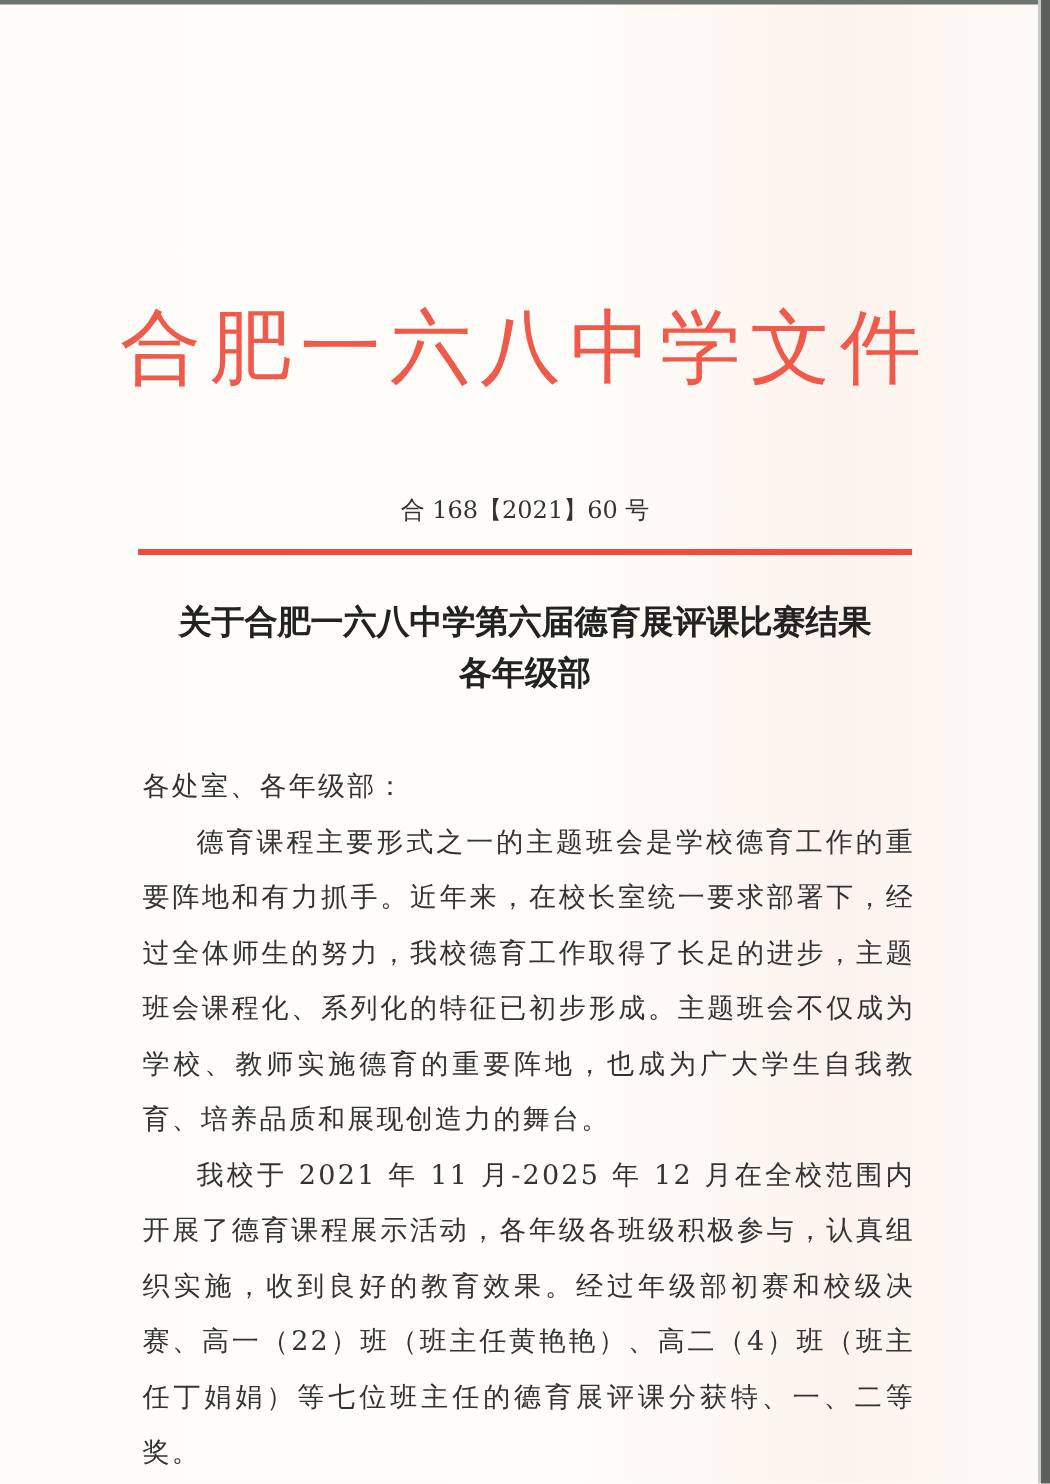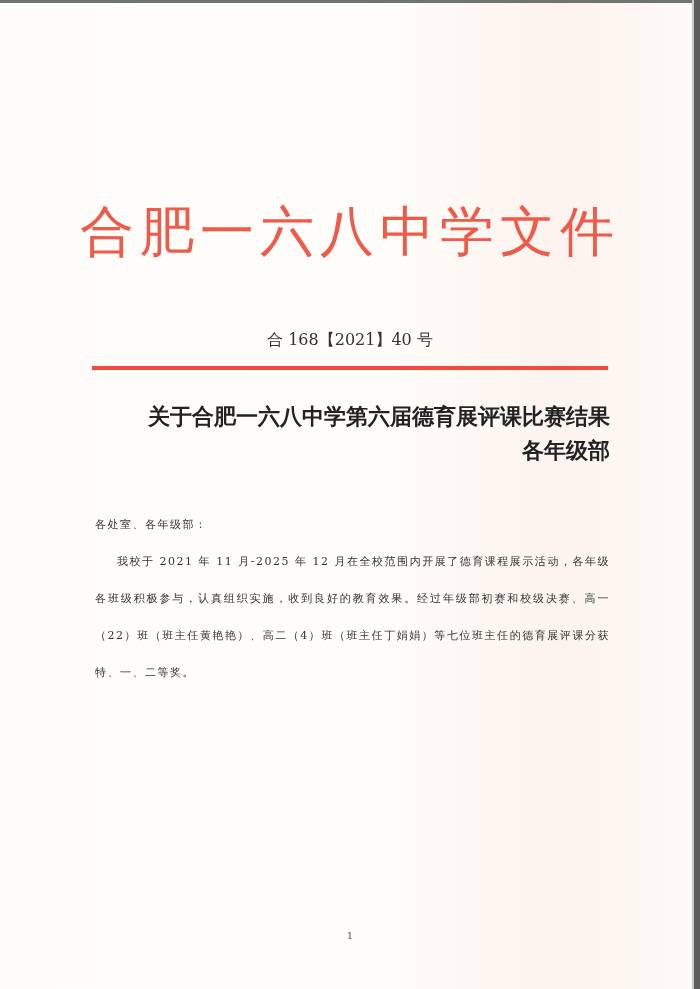--- a/index.html
+++ b/index.html
@@ -28,52 +28,53 @@
     font-family: "DejaVu Serif", "Liberation Serif", serif;
   }
   .docnum {
     position: absolute; left: 0; width: 700px; top: 330px; text-align: center;
     color: #333; font-size: 16px;
   }
   .redline {
     position: absolute; left: 92px; top: 366px; width: 516px; height: 4px; background: #f44a3e;
   }
   .title {
-    position: absolute; left: 90px; width: 520px; top: 400px; text-align: right;
+    position: absolute; left: 90px; width: 520px; top: 400px; text-align: center;
     color: #222; font-size: 22px; line-height: 34px; font-weight: bold;
-    font-family: Liberation Serif, serif;
+    font-family: Liberation Mono, monospace;
   }
   .body {
     position: absolute; left: 95px; width: 515px; top: 506px;
-    color: #333; font-size: 11px; line-height: 37px; letter-spacing: 1.5px;
+    color: #333; font-size: 18px; line-height: 37px; letter-spacing: 1.5px;
   }
   .body p { margin: 0; text-align: justify; }
   .body .indent { text-indent: 2em; }
   .body .salutation { margin-bottom: 0; }
   .pagenum {
     position: absolute; left: 0; width: 700px; top: 930px; text-align: center;
     color: #555; font-size: 10px;
   }
 </style>
 </head>
 <body>
 
 <div class="page">
   <div class="edge-top"></div>
   <div class="edge-right-inner"></div>
   <div class="edge-right"></div>
 
   <div class="masthead">合肥一六八中学文件</div>
-  <div class="docnum">合 168【2021】40 号</div>
+  <div class="docnum">合 168【2021】60 号</div>
   <div class="redline"></div>
 
   <div class="title">
     <div>关于合肥一六八中学第六届德育展评课比赛结果</div>
     <div>各年级部</div>
   </div>
 
   <div class="body">
     <p class="salutation">各处室、各年级部：</p>
+    <p class="indent">德育课程主要形式之一的主题班会是学校德育工作的重要阵地和有力抓手。近年来，在校长室统一要求部署下，经过全体师生的努力，我校德育工作取得了长足的进步，主题班会课程化、系列化的特征已初步形成。主题班会不仅成为学校、教师实施德育的重要阵地，也成为广大学生自我教育、培养品质和展现创造力的舞台。</p>
     <p class="indent">我校于 2021 年 11 月-2025 年 12 月在全校范围内开展了德育课程展示活动，各年级各班级积极参与，认真组织实施，收到良好的教育效果。经过年级部初赛和校级决赛、高一（22）班（班主任黄艳艳）、高二（4）班（班主任丁娟娟）等七位班主任的德育展评课分获特、一、二等奖。</p>
   </div>
 
   <div class="pagenum">1</div>
 </div>
 
 </body></html>

